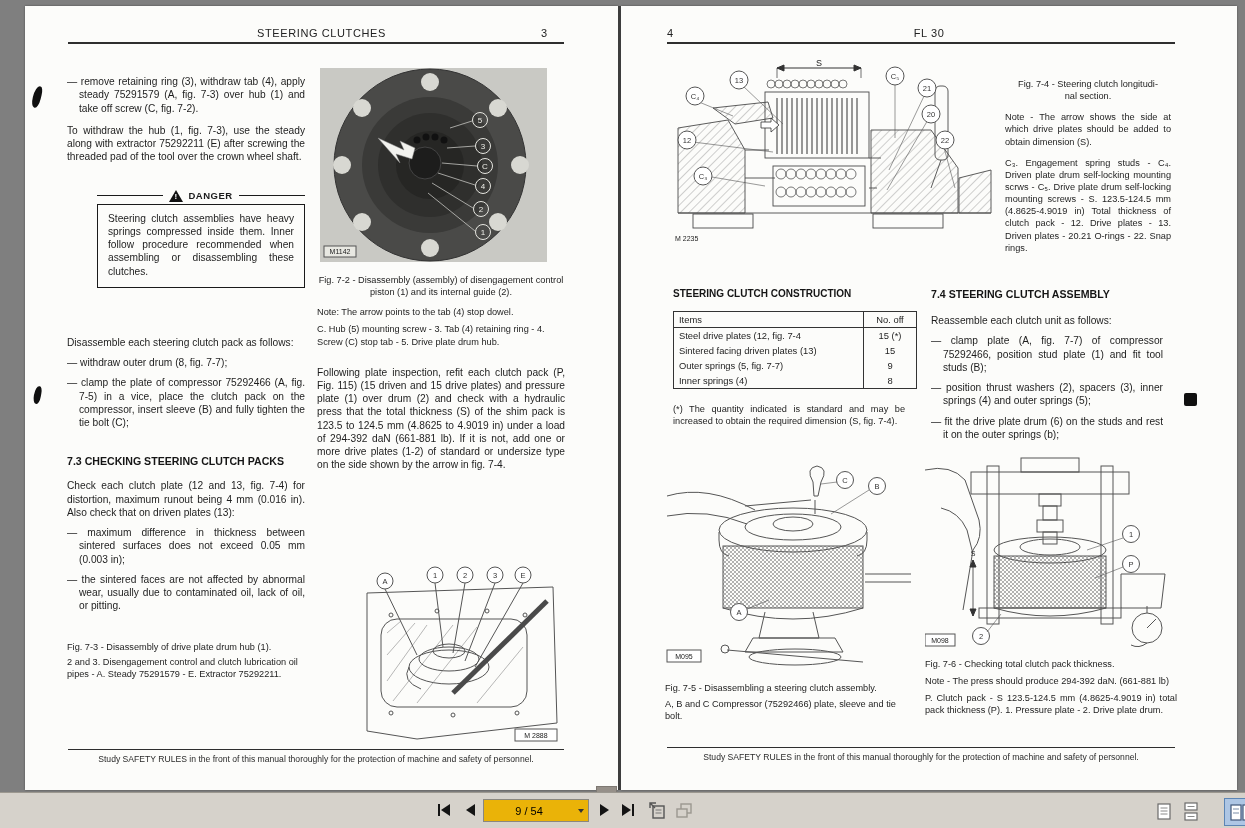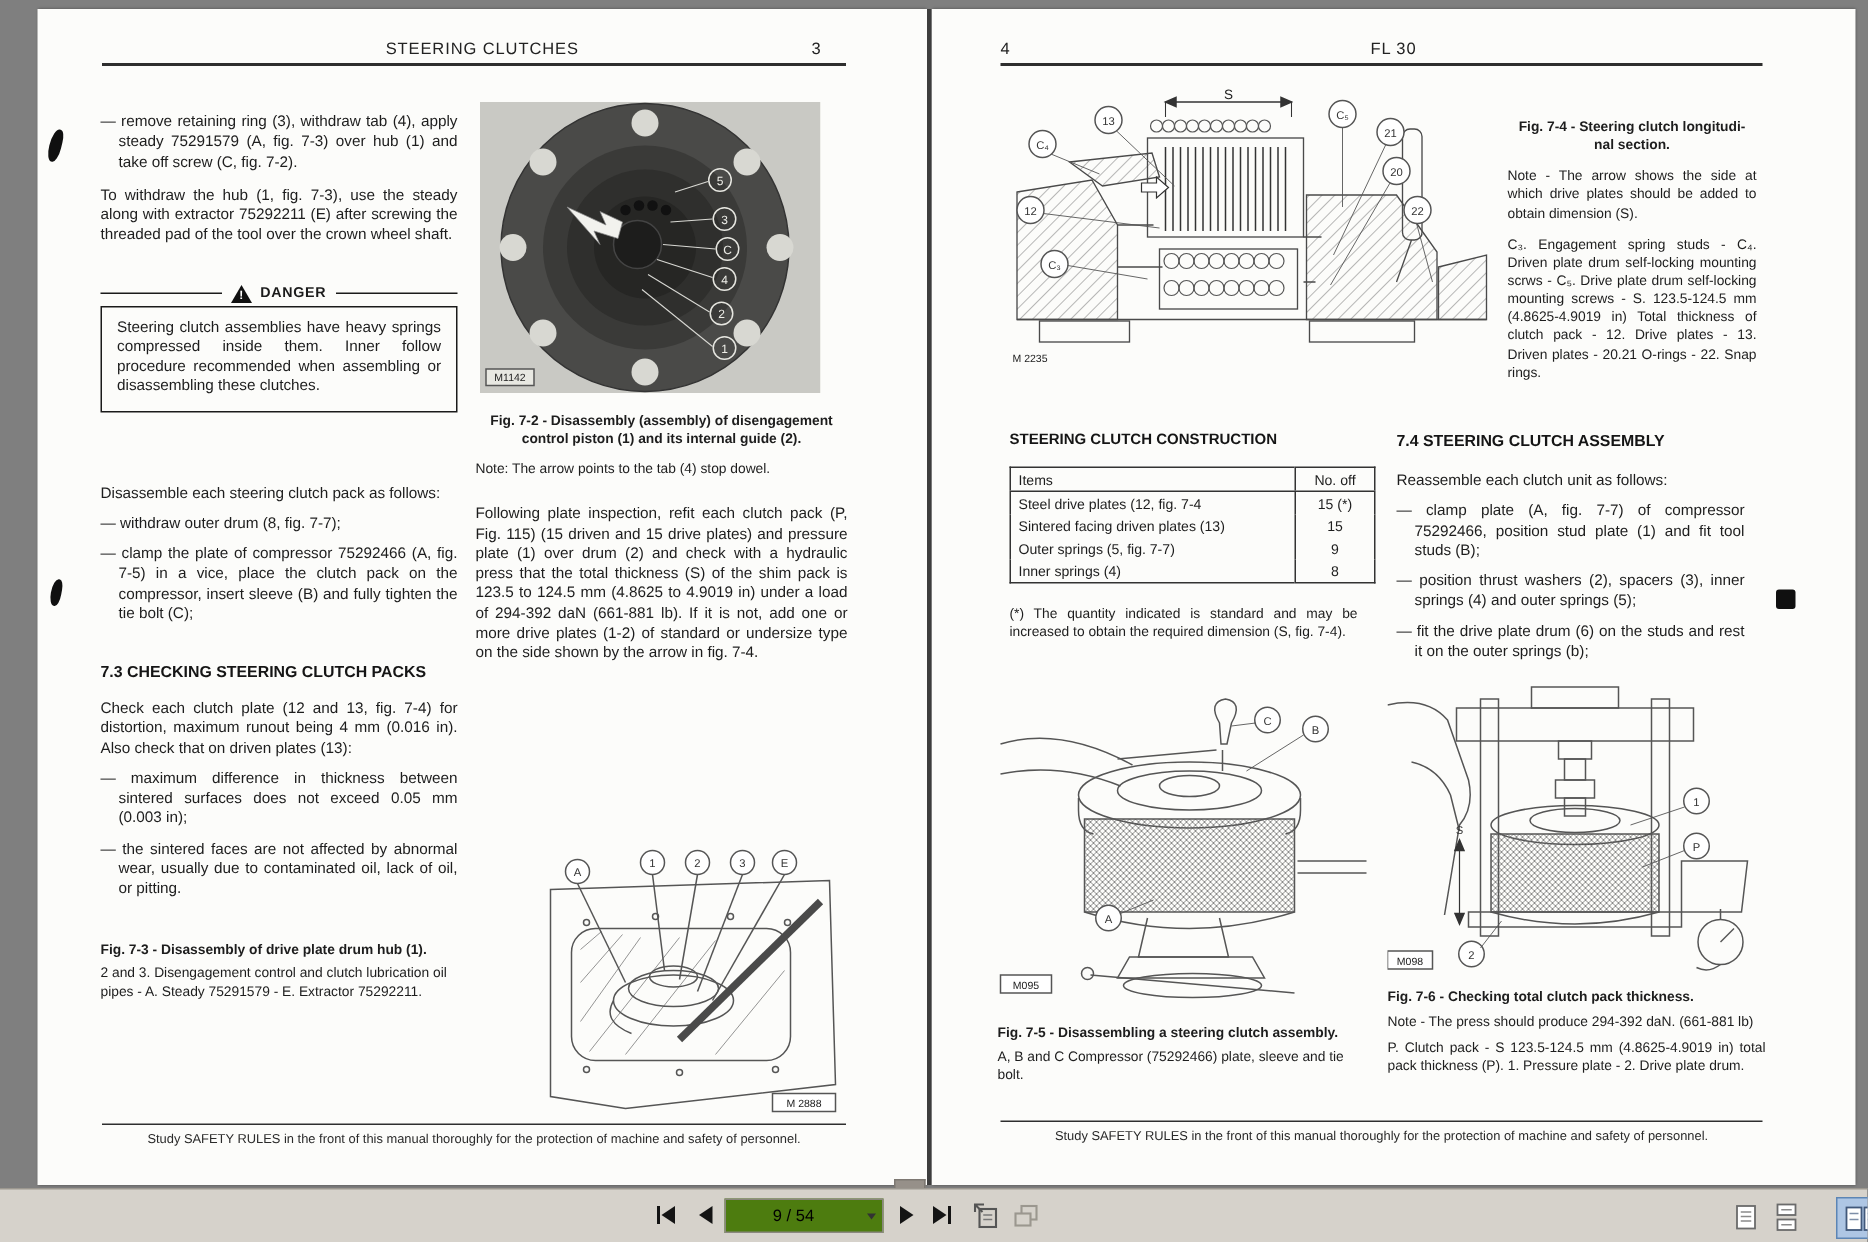--- a/index.html
+++ b/index.html
@@ -15,24 +15,24 @@
   .gutter{position:absolute;left:618px;top:6px;width:3px;height:784px;background:#3d3d3d;}
 
   .pg-title{position:absolute;top:21px;left:0;right:0;text-align:center;font-size:11px;letter-spacing:.6px;color:#222;}
   .pg-num{position:absolute;top:21px;font-size:11px;color:#222;}
   .pg-rule{position:absolute;top:36px;border-top:2px solid #2e2e2e;}
 
   .body-text{font-size:10.2px;line-height:1.3;text-align:justify;color:#1d1d1d;}
   .bullet{text-indent:-12px;padding-left:12px;margin:7px 0;}
   .sec-head{font-size:10.6px;font-weight:bold;color:#151515;}
   .caption{font-size:9.2px;line-height:1.32;color:#1d1d1d;}
-  .caption-bold{font-weight:bold;}
+  .caption-bold{font-weight:normal;}
 
   
-  .danger-wrap{margin-top:26px;margin-bottom:48px;}
+  .danger-wrap{margin-top:26px;margin-bottom:48px;margin-left:30px;}
   .danger-head{display:flex;align-items:center;margin-bottom:2px;}
   .danger-head .dline{flex:1;border-top:1.5px solid #1a1a1a;}
   .danger-head .dlabel{font-size:9.5px;font-weight:bold;letter-spacing:.5px;padding:0 6px;display:flex;align-items:center;gap:5px;}
   .danger-box{border:1.5px solid #1a1a1a;padding:7px 10px 9px 10px;}
   .tri{width:0;height:0;border-left:7px solid transparent;border-right:7px solid transparent;border-bottom:12px solid #111;position:relative;}
   .tri:after{content:"!";position:absolute;left:-2px;top:2px;color:#fff;font-size:8px;font-weight:bold;}
 
   
   table.ctable{border-collapse:collapse;width:244px;font-size:9.4px;color:#1d1d1d;}
   table.ctable th,table.ctable td{border:0;padding:2px 5px;text-align:left;font-weight:normal;}
@@ -45,21 +45,21 @@
 
   .figlabel{font-size:7px;fill:#222;}
   .callout-txt{font-size:7.5px;fill:#333;}
 
   
   #toolbar{position:absolute;left:0;top:792px;width:1245px;height:36px;background:#d6d2cb;border-top:1px solid #9c9890;}
   .tb-btn{position:absolute;top:5px;width:24px;height:24px;display:flex;align-items:center;justify-content:center;gap:1px;cursor:default;}
   .tri-l{width:0;height:0;border-top:6px solid transparent;border-bottom:6px solid transparent;border-right:9px solid #141414;}
   .tri-r{width:0;height:0;border-top:6px solid transparent;border-bottom:6px solid transparent;border-left:9px solid #141414;}
   .bar{width:2.5px;height:12px;background:#141414;}
-  #page-combo{position:absolute;left:483px;top:6px;width:104px;height:21px;background:#4d7c0f;border:1px solid #8a877f;display:flex;align-items:center;}
+  #page-combo{position:absolute;left:483px;top:6px;width:104px;height:21px;background:#eab308;border:1px solid #8a877f;display:flex;align-items:center;}
   #page-combo input{flex:1;border:0;outline:none;font-size:11px;text-align:center;font-family:"Liberation Sans",sans-serif;background:transparent;padding:0;min-width:0;}
   .combo-arrow{width:14px;height:100%;display:flex;align-items:center;justify-content:center;}
   .combo-arrow span{width:0;height:0;border-left:3.5px solid transparent;border-right:3.5px solid transparent;border-top:4px solid #333;}
   .notch{position:absolute;left:596px;top:786px;width:19px;height:7px;background:#969089;border:1px solid #7d7872;border-bottom:0;}
 
   .print-mark{position:absolute;background:#101010;}
 
   .layout-btn{position:absolute;top:5px;width:24px;height:26px;display:flex;align-items:center;justify-content:center;}
   .layout-btn.sel{background:#aec6e4;border:1px solid #5c85b5;}
 </style>
@@ -148,20 +148,21 @@
       <text x="161" y="144">2</text>
       <text x="163" y="167">1</text>
     </g>
     <rect x="4" y="178" width="32" height="11" fill="#e8e8e2" stroke="#555"></rect>
     <text x="20" y="186" text-anchor="middle" class="figlabel">M1142</text>
   </svg>
 
   <div style="position:absolute;left:292px;top:268px;width:248px;">
     <div class="caption caption-bold" style="text-align:center;">Fig. 7-2 -  Disassembly (assembly) of disengagement control piston (1) and its internal guide (2).</div>
     <div class="caption" style="margin-top:8px;">Note: The arrow points to the tab (4) stop dowel.</div>
+    <div class="caption" style="margin-top:5px;">C. Hub (5) mounting screw - 3. Tab (4) retaining ring - 4. Screw (C) stop tab - 5. Drive plate drum hub.</div>
     <div class="body-text" style="margin-top:18px;">Following plate inspection, refit each clutch pack (P, Fig. 115) (15 driven and 15 drive plates) and pressure plate (1) over drum (2) and check with a hydraulic press that the total thickness (S) of the shim pack is 123.5 to 124.5 mm (4.8625 to 4.9019 in) under a load of 294-392 daN (661-881 lb). If it is not, add one or more drive plates (1-2) of standard or undersize type on the side shown by the arrow in fig. 7-4.</div>
   </div>
 
   <svg width="207" height="182" viewBox="0 0 207 182" style="position:absolute;left:332px;top:557px;">
     <g stroke="#555" fill="none" stroke-width="1">
       <polygon points="10,30 196,24 200,160 60,176 10,168"></polygon>
       <rect x="24" y="56" width="146" height="88" rx="16"></rect>
       <g stroke="#888" stroke-width="0.6">
         <line x1="30" y1="70" x2="44" y2="58"></line>
           <line x1="30" y1="92" x2="58" y2="60"></line>

